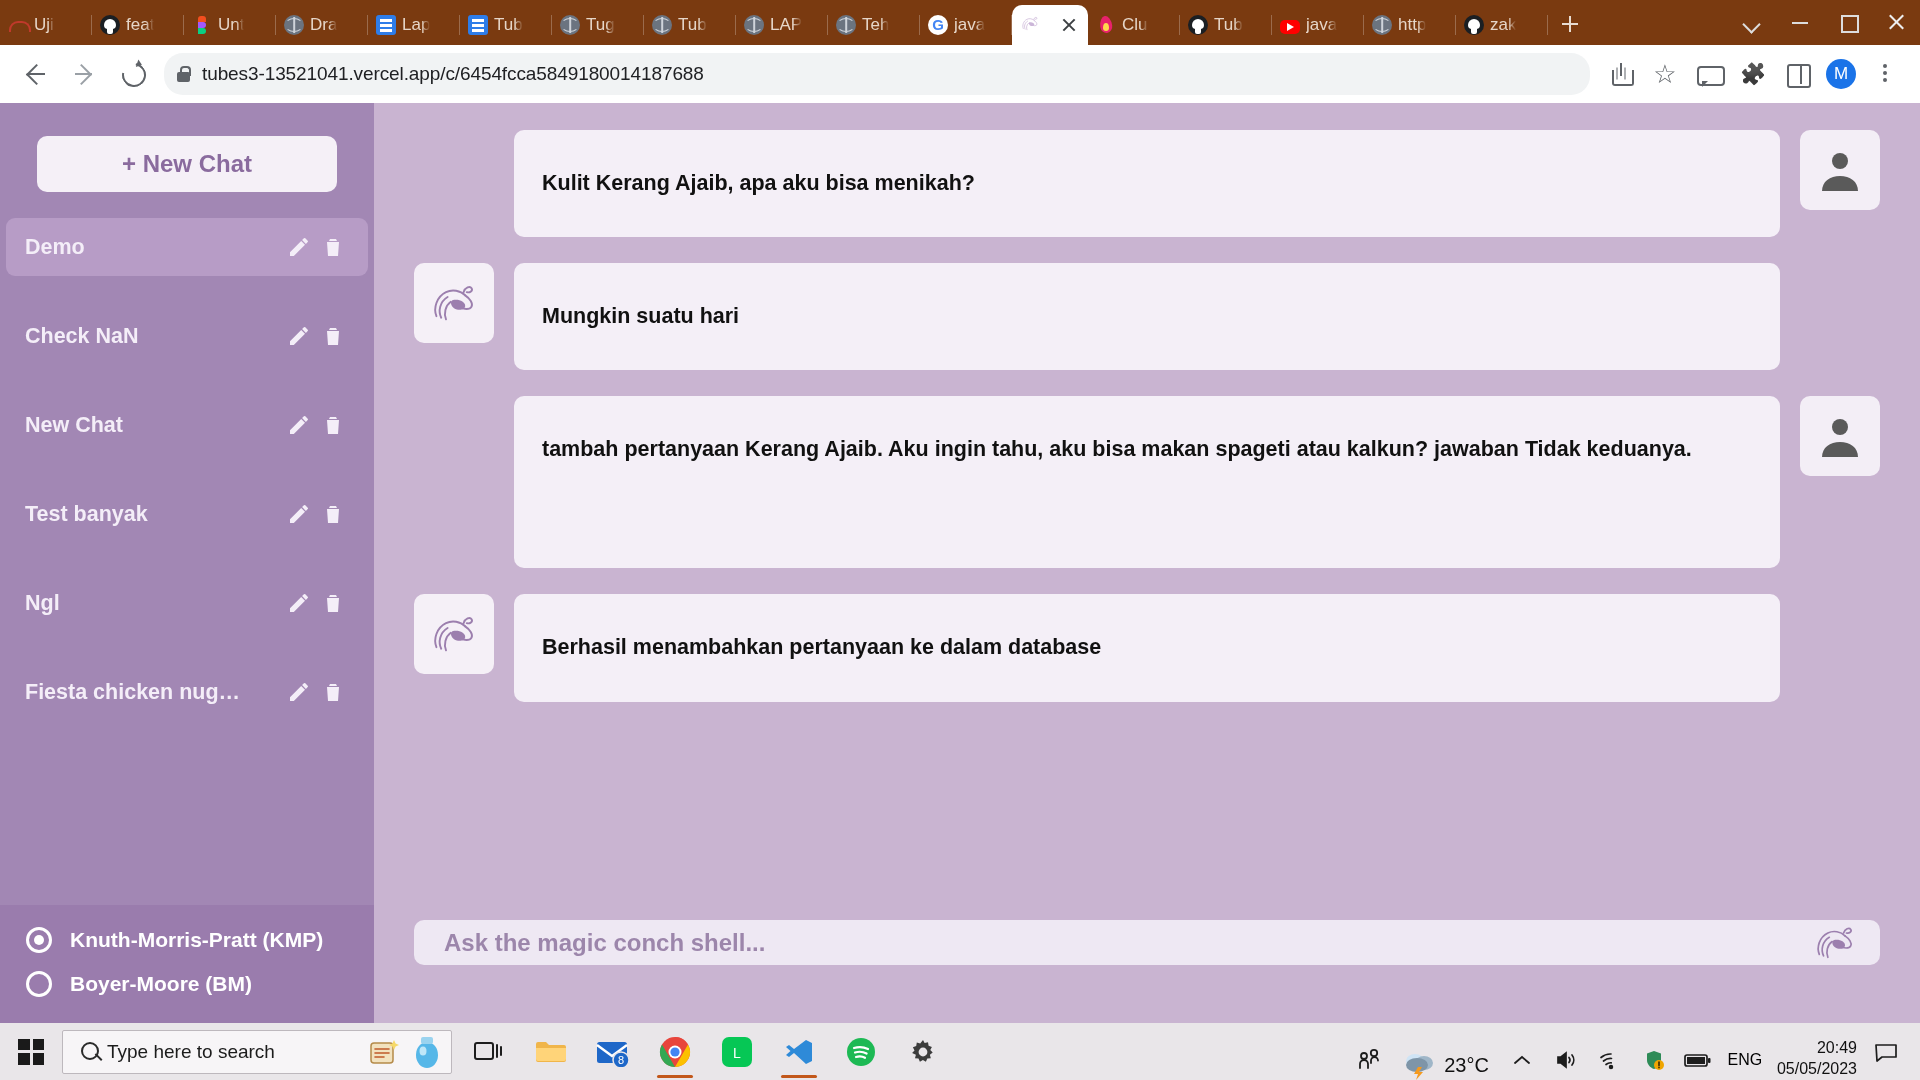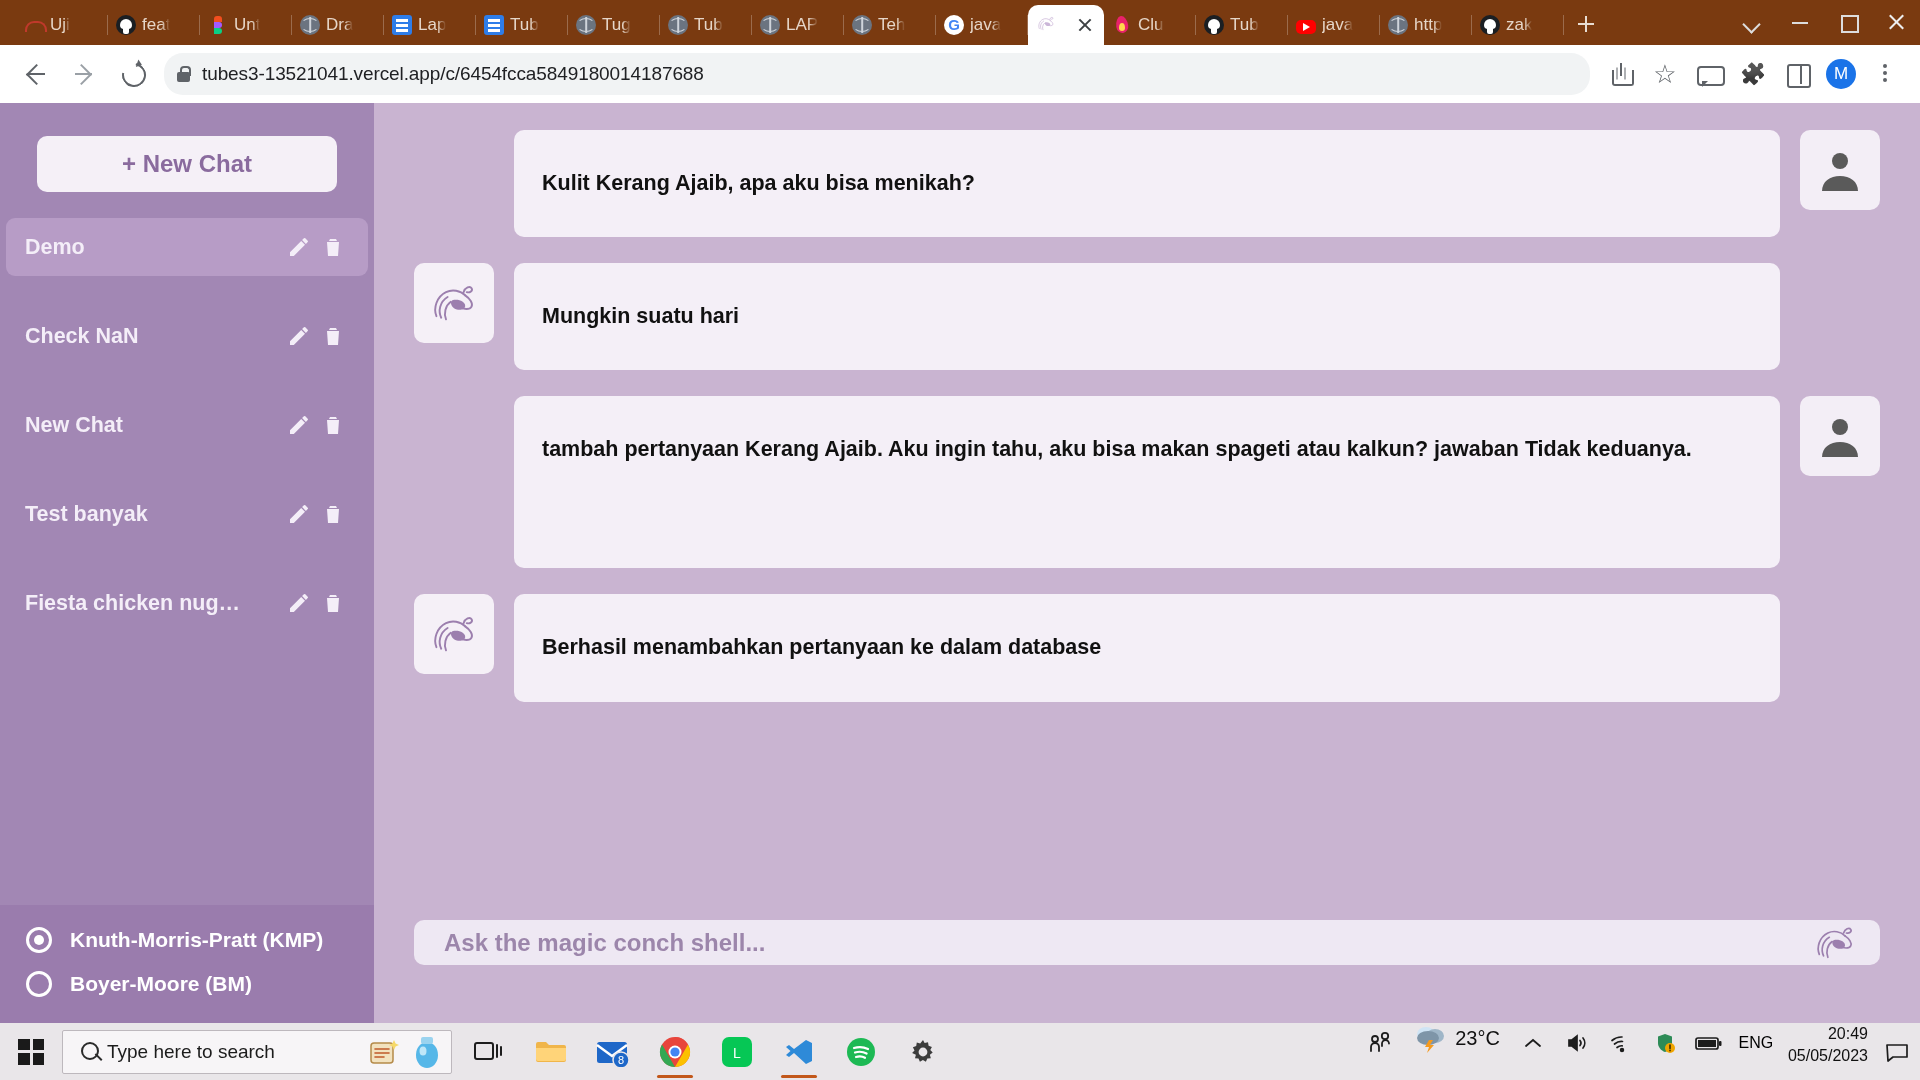--- a/index.html
+++ b/index.html
@@ -8,21 +8,21 @@
     overflow: hidden;
     font-family: "Liberation Sans", sans-serif;
     background: #c9b4d1;
   }
   .screen { position: relative; width: 1920px; height: 1080px; }
 
   
   .tabstrip {
     position: absolute; top: 0; left: 0; width: 1920px; height: 45px;
     background: #7a3a10;
-    display: flex; align-items: flex-end; padding-left: 16px;
+    display: flex; align-items: flex-end;
   }
   .tabs-wrap { display: flex; align-items: flex-end; height: 45px; flex: 0 0 auto; }
   .tab {
     position: relative;
     height: 40px; width: 92px;
     display: flex; align-items: center; gap: 6px;
     padding: 0 8px;
     color: #e6d6c8; font-size: 17px;
     white-space: nowrap; overflow: hidden;
   }
@@ -282,21 +282,21 @@
   .srch-ic::before {
     content:""; position:absolute; left:6px; top:6px; width:14px; height:14px; border-radius:50%; border:2.2px solid #2a2a2a;
   }
   .srch-ic::after { content:""; position:absolute; left:19px; top:20px; width:9px; height:2.2px; background:#2a2a2a; transform: rotate(45deg); }
   .srch-text { font-size: 19px; color: #1c1c1c; }
   .srch-deco { position:absolute; right: 0; top: 0; height: 44px; display:flex; align-items:center; gap: 4px; padding-right: 4px;}
   .tb-app { width: 62px; height: 57px; display:flex; align-items:center; justify-content:center; position: relative; cursor: pointer; }
   .tb-app.running::after {
     content:""; position:absolute; bottom: 2px; left: 13px; width: 36px; height: 3px; background: #c2571a; border-radius: 2px;
   }
-  .tray { margin-left: auto; display: flex; align-items: flex-start; height: 57px; padding-right: 6px; gap: 2px; }
+  .tray { margin-left: auto; display: flex; align-items: flex-end; height: 57px; padding-right: 17px; gap: 2px; }
   .tray-ic { width: 42px; height: 40px; display:flex; align-items:center; justify-content:center; cursor:pointer; position: relative; }
   .clock { text-align: right; font-size: 16px; color: #111; line-height: 1.35; padding: 0 10px 0 6px; cursor: pointer; }
   .weather { display:flex; align-items:center; gap: 8px; padding: 0 10px; cursor: pointer; }
   .weather .temp { font-size: 20px; color: #111; }
   .notif { width: 34px; height: 57px; display:flex; align-items:center; justify-content:center; cursor:pointer;}
 </style>
 </head>
 <body>
 
 <div class="screen">
@@ -462,20 +462,33 @@
                 <path d="M3 17.2V21h3.8L18 9.8 14.2 6zM20.7 7.1a1 1 0 000-1.4l-2.4-2.4a1 1 0 00-1.4 0l-1.8 1.8L18.9 8.9z"></path>
               </svg>
             </span>
             <span class="act">
               <svg width="24" height="24" viewBox="0 0 24 24" fill="#f4eef8">
                 <path d="M6 7h12l-1 14H7zM9 4h6l1 2H8z"></path>
               </svg>
             </span>
           </div>
           <div class="chat-item">
+            <span class="title">Ngl</span>
+            <span class="act">
+              <svg width="24" height="24" viewBox="0 0 24 24" fill="#f4eef8">
+                <path d="M3 17.2V21h3.8L18 9.8 14.2 6zM20.7 7.1a1 1 0 000-1.4l-2.4-2.4a1 1 0 00-1.4 0l-1.8 1.8L18.9 8.9z"></path>
+              </svg>
+            </span>
+            <span class="act">
+              <svg width="24" height="24" viewBox="0 0 24 24" fill="#f4eef8">
+                <path d="M6 7h12l-1 14H7zM9 4h6l1 2H8z"></path>
+              </svg>
+            </span>
+          </div>
+          <div class="chat-item">
             <span class="title">Fiesta chicken nug…</span>
             <span class="act">
               <svg width="24" height="24" viewBox="0 0 24 24" fill="#f4eef8">
                 <path d="M3 17.2V21h3.8L18 9.8 14.2 6zM20.7 7.1a1 1 0 000-1.4l-2.4-2.4a1 1 0 00-1.4 0l-1.8 1.8L18.9 8.9z"></path>
               </svg>
             </span>
             <span class="act">
               <svg width="24" height="24" viewBox="0 0 24 24" fill="#f4eef8">
                 <path d="M6 7h12l-1 14H7zM9 4h6l1 2H8z"></path>
               </svg>

